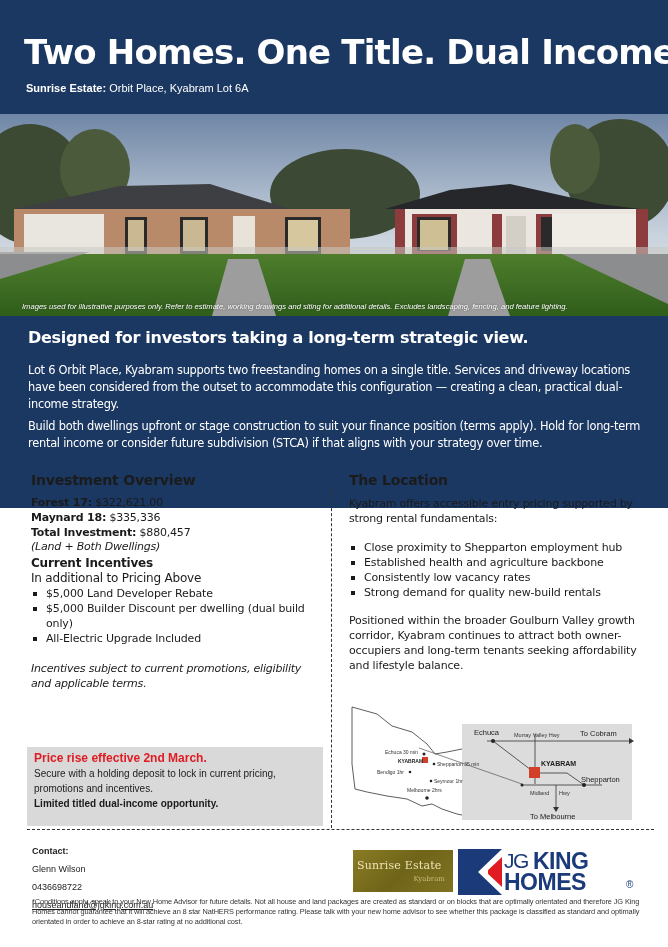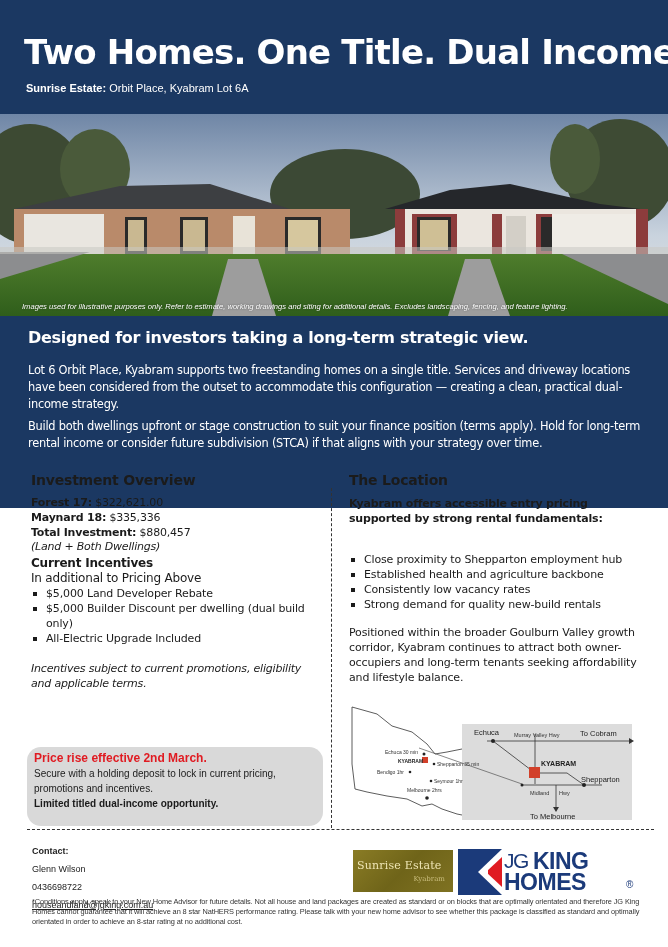--- a/index.html
+++ b/index.html
@@ -27,27 +27,27 @@
   .price-line { font-size: 11px; line-height: 14.8px; color: #1b1b1b; letter-spacing: -0.2px; }
   .price-line b { font-weight: bold; }
   .price-note { font-size: 11px; font-style: italic; line-height: 14.8px; letter-spacing: -0.2px; color: #1b1b1b; }
   .inc-title { margin-top: 1px; font-size: 12px; font-weight: bold; color: #1b1b1b; letter-spacing: -0.2px; line-height: 15px; }
   .inc-sub { font-size: 12px; color: #1b1b1b; line-height: 15px; letter-spacing: -0.2px; }
   ul.bul { list-style: none; }
   ul.bul li { position: relative; padding-left: 15px; font-size: 11px; line-height: 15px; color: #1b1b1b; letter-spacing: -0.15px; }
   ul.bul li::before { content: ""; position: absolute; left: 2px; top: 6px; width: 4px; height: 4px; background: #1b1b1b; }
   .inc-note { margin-top: 15px; font-size: 11px; font-style: italic; line-height: 15px; color: #1b1b1b; letter-spacing: -0.2px; }
 
-  .loc-intro { font-size: 11px; font-weight: bold; line-height: 15px; color: #1b1b1b; letter-spacing: -0.2px; margin-bottom: 26px; }
+  .loc-intro { font-size: 11px; font-weight: normal; line-height: 15px; color: #1b1b1b; letter-spacing: -0.2px; margin-bottom: 14px; }
   .loc-para { margin-top: 13px; font-size: 11px; line-height: 15px; color: #1b1b1b; letter-spacing: -0.15px; }
 
   .divider-v { position: absolute; left: 331px; top: 488px; height: 340px; border-left: 1px dashed #333; }
   .divider-h { position: absolute; left: 27px; top: 829px; width: 627px; border-top: 1px dashed #333; }
 
-  .callout { position: absolute; left: 27px; top: 747px; width: 296px; height: 79px; background: #d9d9d9; padding: 3px 7px; border-radius: 14px; }
+  .callout { position: absolute; left: 27px; top: 747px; width: 296px; height: 79px; background: #d9d9d9; padding: 3px 7px; }
   .callout .red { font-size: 12px; font-weight: bold; color: #e01b22; line-height: 16px; }
   .callout .txt { font-size: 10px; color: #1b1b1b; line-height: 15px; }
   .callout .txt.b { font-weight: bold; }
 
   .map { position: absolute; left: 347px; top: 704px; width: 290px; height: 118px; }
 
   .contact { position: absolute; left: 32px; top: 842px; font-size: 9px; color: #222; }
   .contact .lbl { font-weight: bold; line-height: 18px; }
   .contact .ln { line-height: 18px; }
   .contact .email { text-decoration: underline; color: #222; line-height: 18px; display: block; }

